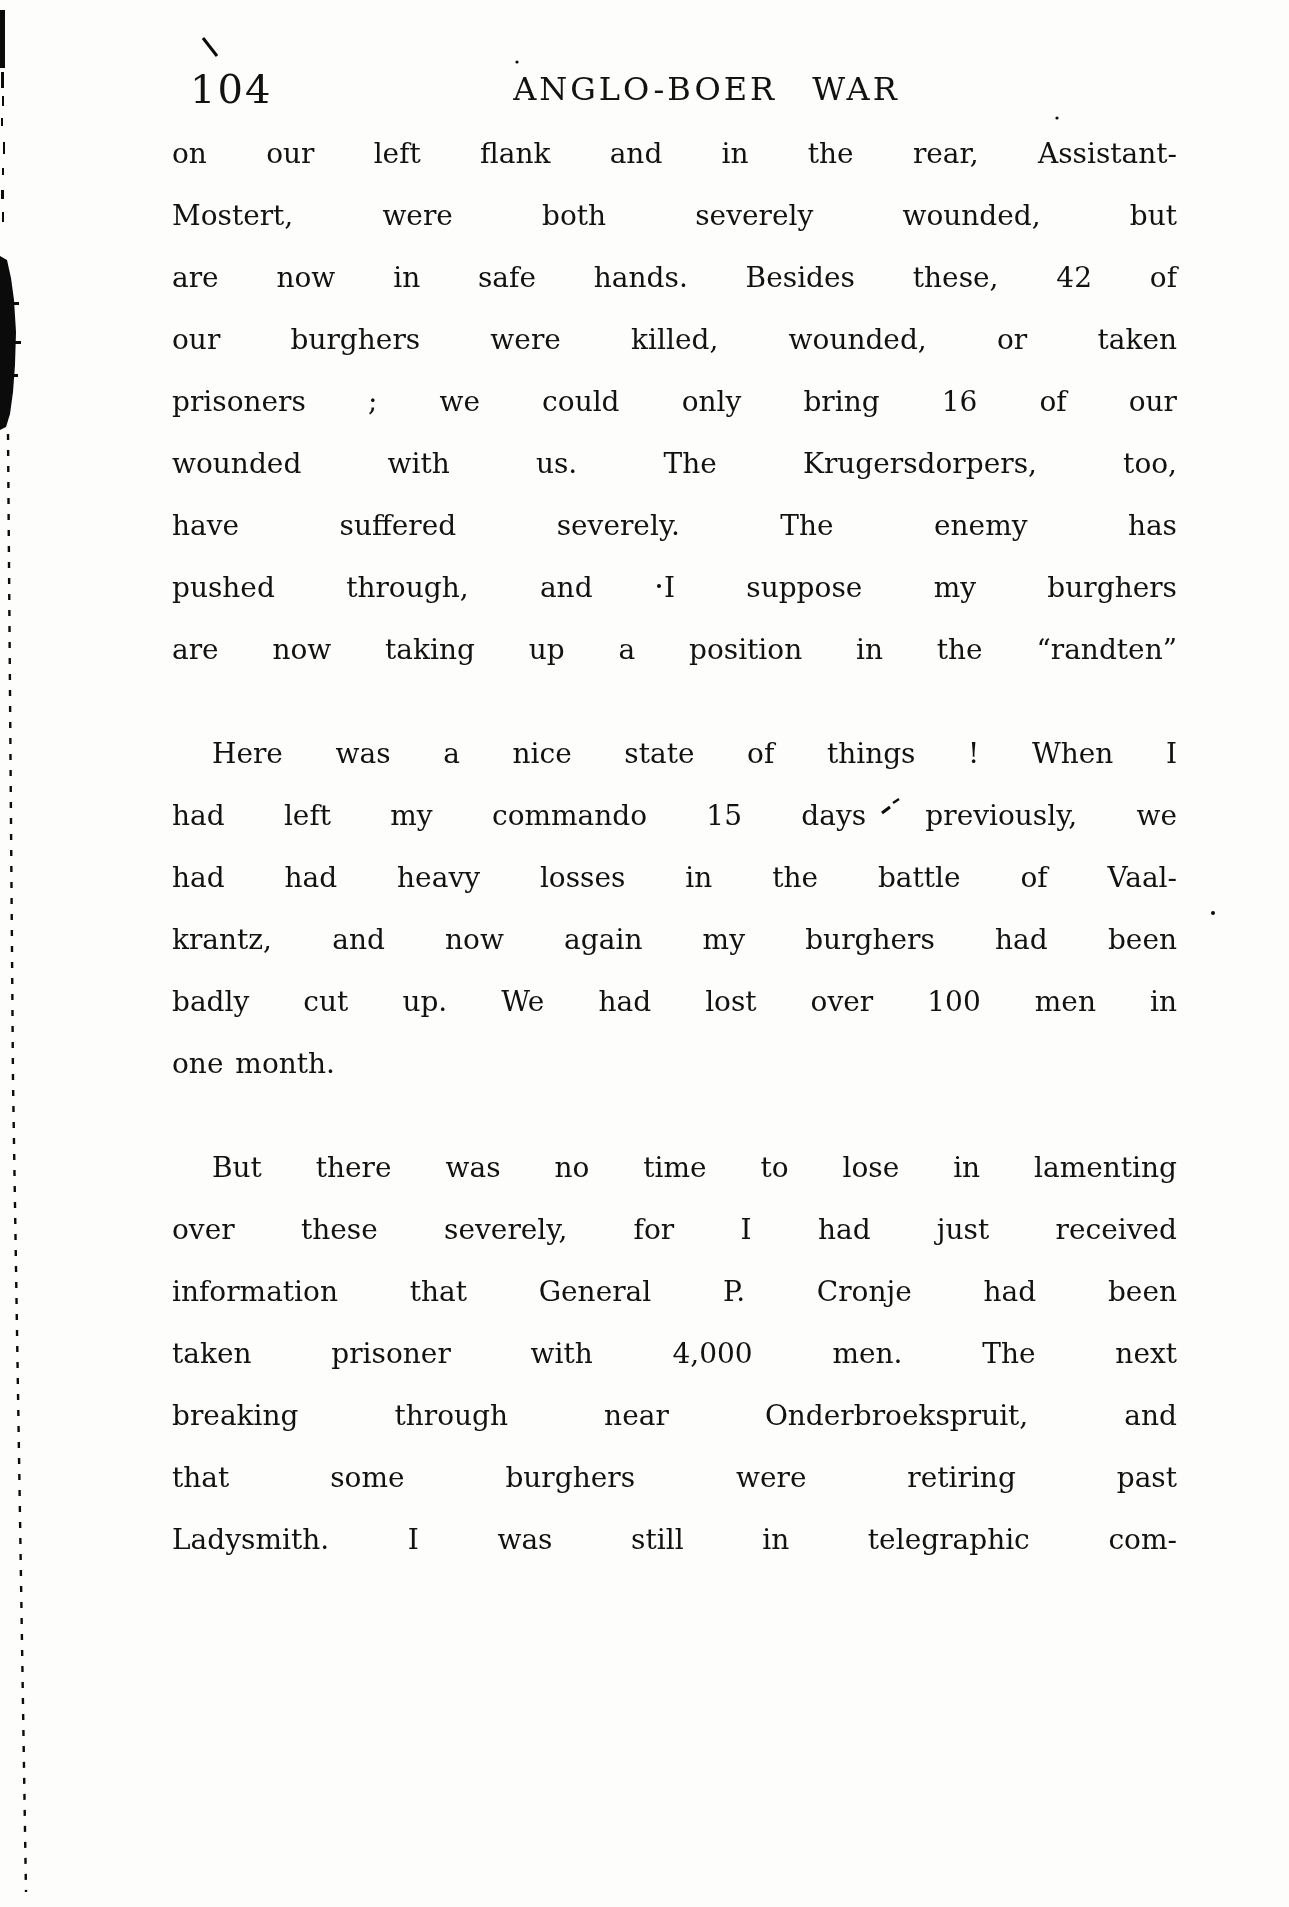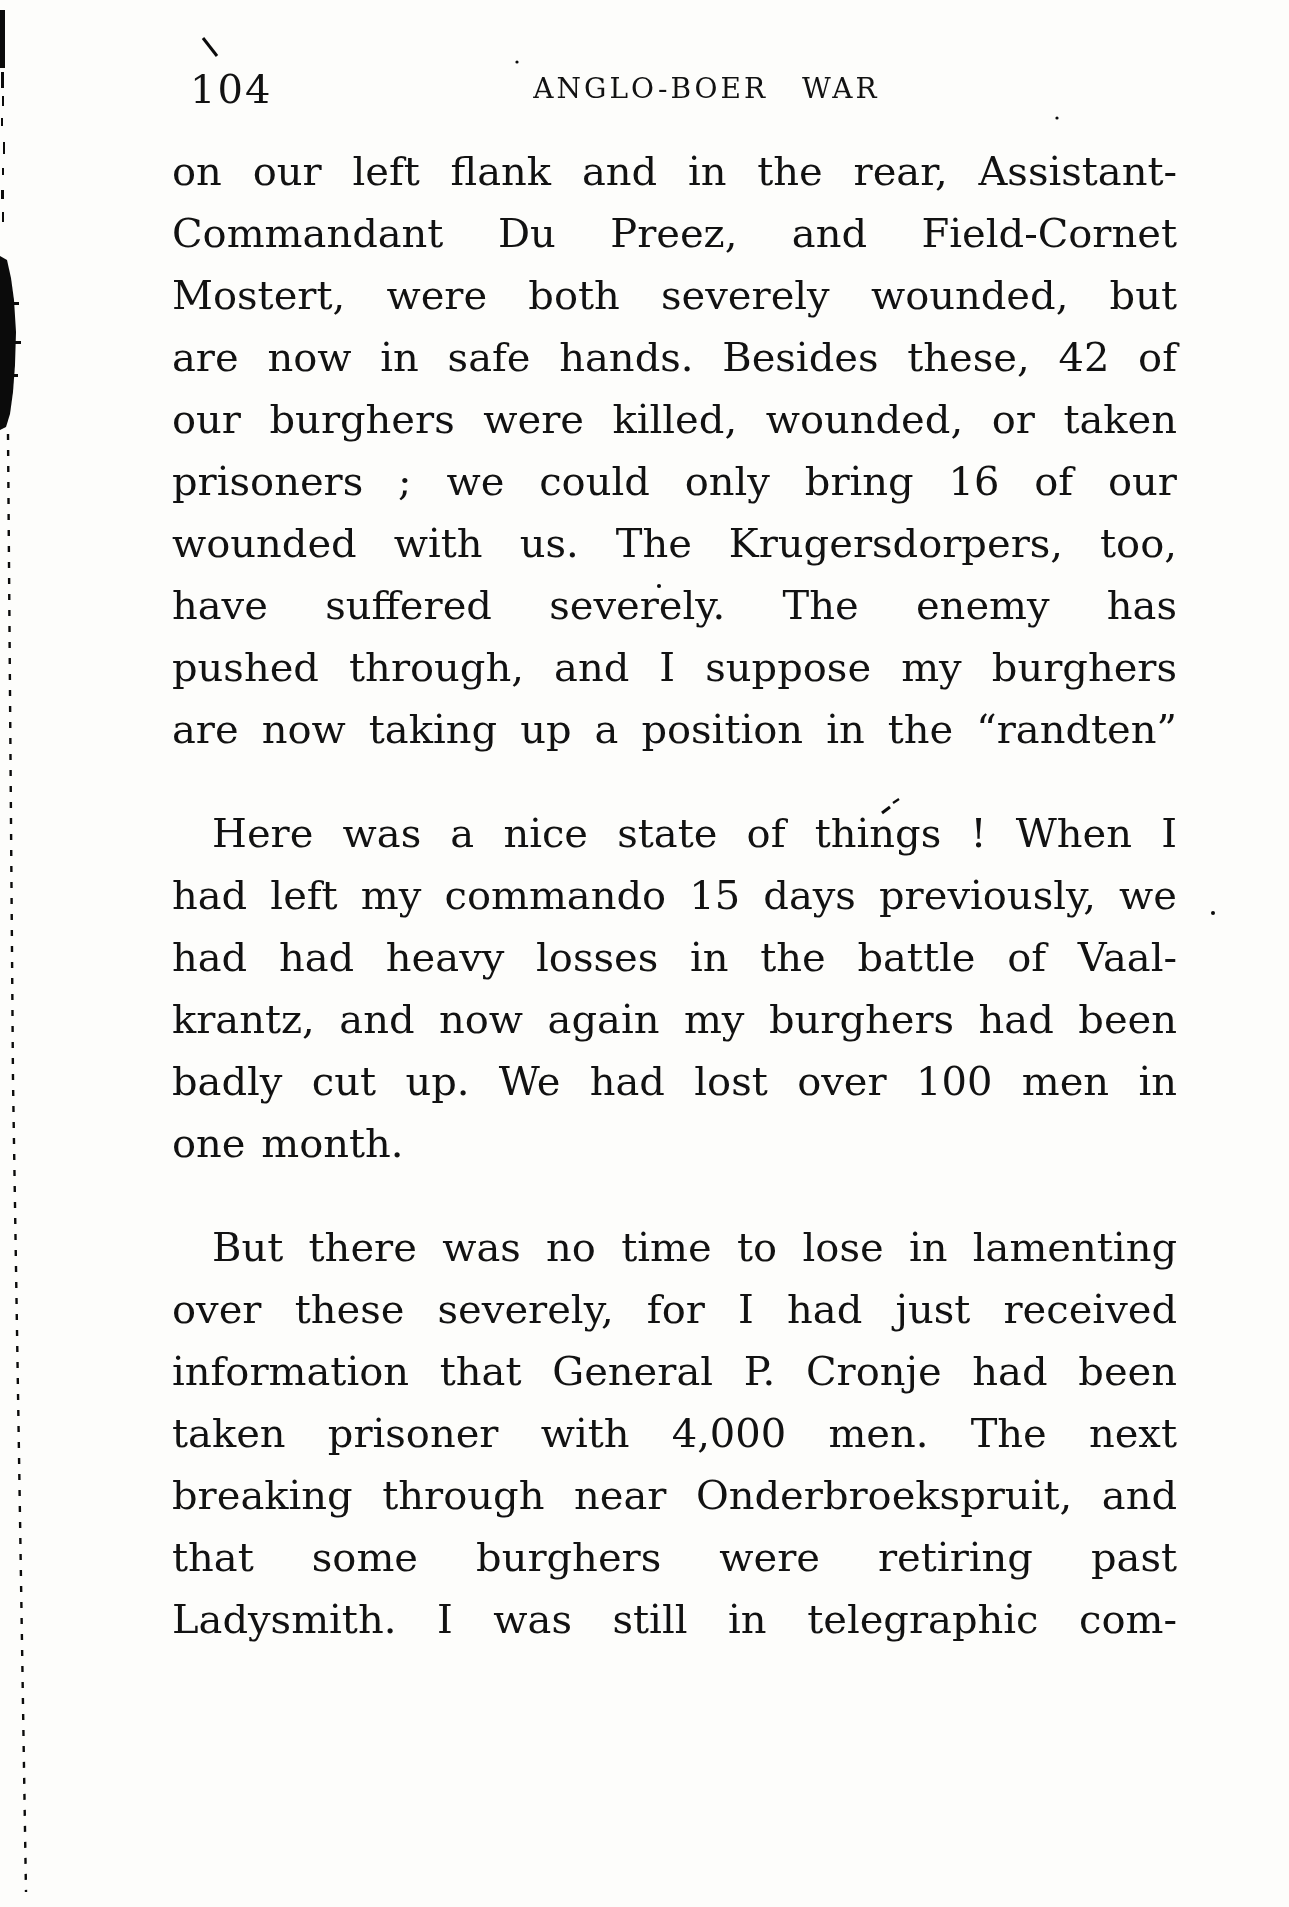--- a/index.html
+++ b/index.html
@@ -37,31 +37,31 @@
     top: 0;
     font-size: 40px;
     letter-spacing: 2px;
   }
   .title {
     position: absolute;
     left: 16px; right: 0;
     top: 0;
     text-align: center;
     padding-left: 48px;
-    font-size: 28px;
+    font-size: 32px;
     letter-spacing: 3px;
     word-spacing: 22px;
     white-space: nowrap;
   }
   .text-block {
     position: absolute;
-    top: 140px;
+    top: 123px;
     left: 172px;
     width: 1005px;
-    font-size: 40px;
+    font-size: 28px;
     line-height: 62px;
   }
   .line {
     height: 62px;
     text-align: justify;
     text-align-last: justify;
     word-spacing: 3px;
     white-space: normal;
   }
   .line.end { text-align-last: left; }
@@ -99,21 +99,20 @@
     <circle cx="1057" cy="118" r="1.6" fill="#0b0b0b"></circle>
   </svg>
 
   <div class="header">
     <span class="pagenum">104</span>
     <div class="title">ANGLO-BOER WAR</div>
   </div>
 
   <div class="text-block" id="text-lines">
       <div class="line">on our left flank and in the rear, Assistant-</div>
-      <div class="line">Commandant Du Preez, and Field-Cornet</div>
       <div class="line">Mostert, were both severely wounded, but</div>
       <div class="line">are now in safe hands. Besides these, 42 of</div>
       <div class="line">our burghers were killed, wounded, or taken</div>
       <div class="line">prisoners ; we could only bring 16 of our</div>
       <div class="line">wounded with us. The Krugersdorpers, too,</div>
       <div class="line">have suffered severely. The enemy has</div>
       <div class="line">pushed through, and I suppose my burghers</div>
       <div class="line">are now taking up a position in the “randten”</div>
       <div class="line indent">Here was a nice state of things ! When I</div>
       <div class="line">had left my commando 15 days previously, we</div>

